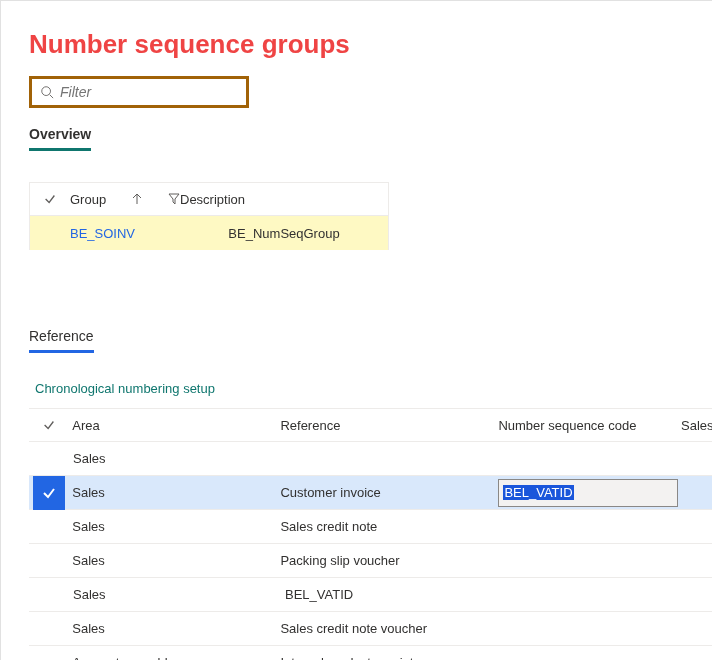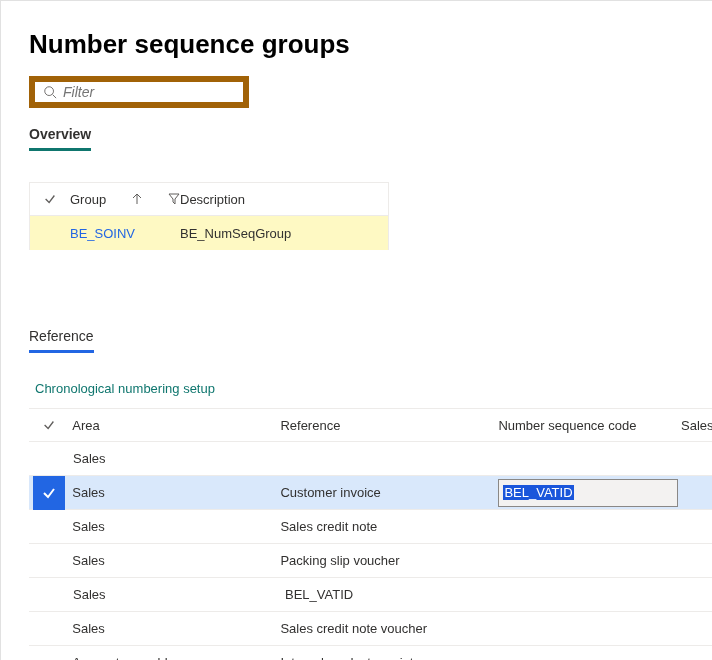--- a/index.html
+++ b/index.html
@@ -14,26 +14,26 @@
     border-left: 1px solid #e1e1e1;
     border-top: 1px solid #e1e1e1;
   }
   .page {
     padding: 28px 0 0 28px;
   }
   h1.page-title {
     font-size: 26px;
     font-weight: 600;
     margin-bottom: 16px;
-    color: #000000;
+    color: #ef4444;
   }
   .filter-wrap {
     display: flex;
     align-items: center;
-    border: 6px solid #a16207;
+    border: 3px solid #a16207;
     width: 220px;
     height: 32px;
     padding: 0 8px;
     margin-bottom: 18px;
     background: #fff;
   }
   .filter-wrap svg { flex: none; color:#605e5c; }
   .filter-input {
     border: none;
     outline: none;
@@ -72,21 +72,21 @@
   }
   .grid-head {
     color: #323130;
     font-size: 13px;
     border-top: 1px solid #edebe9;
   }
   .grid-head .hcell { display:flex; align-items:center; gap:4px; }
   .hcell svg { color:#605e5c; }
   .cell-check { width: 40px; display:flex; justify-content:center; }
   .cell-group { width: 110px; justify-content: space-between; }
-  .cell-desc  { flex: 1; }
+  .cell-desc  { flex: 1; text-align: center; }
   .overview-grid { border-left:1px solid #edebe9; border-right:1px solid #edebe9; width:360px; }
   .overview-grid .grid-row { border-bottom:none; }
 
   .row-selected-light { background:#fef9c3; }
   .grid-row .link { color:#2266e3; }
 
   
   .section-title {
     font-size: 14px;
     font-weight: 400;

